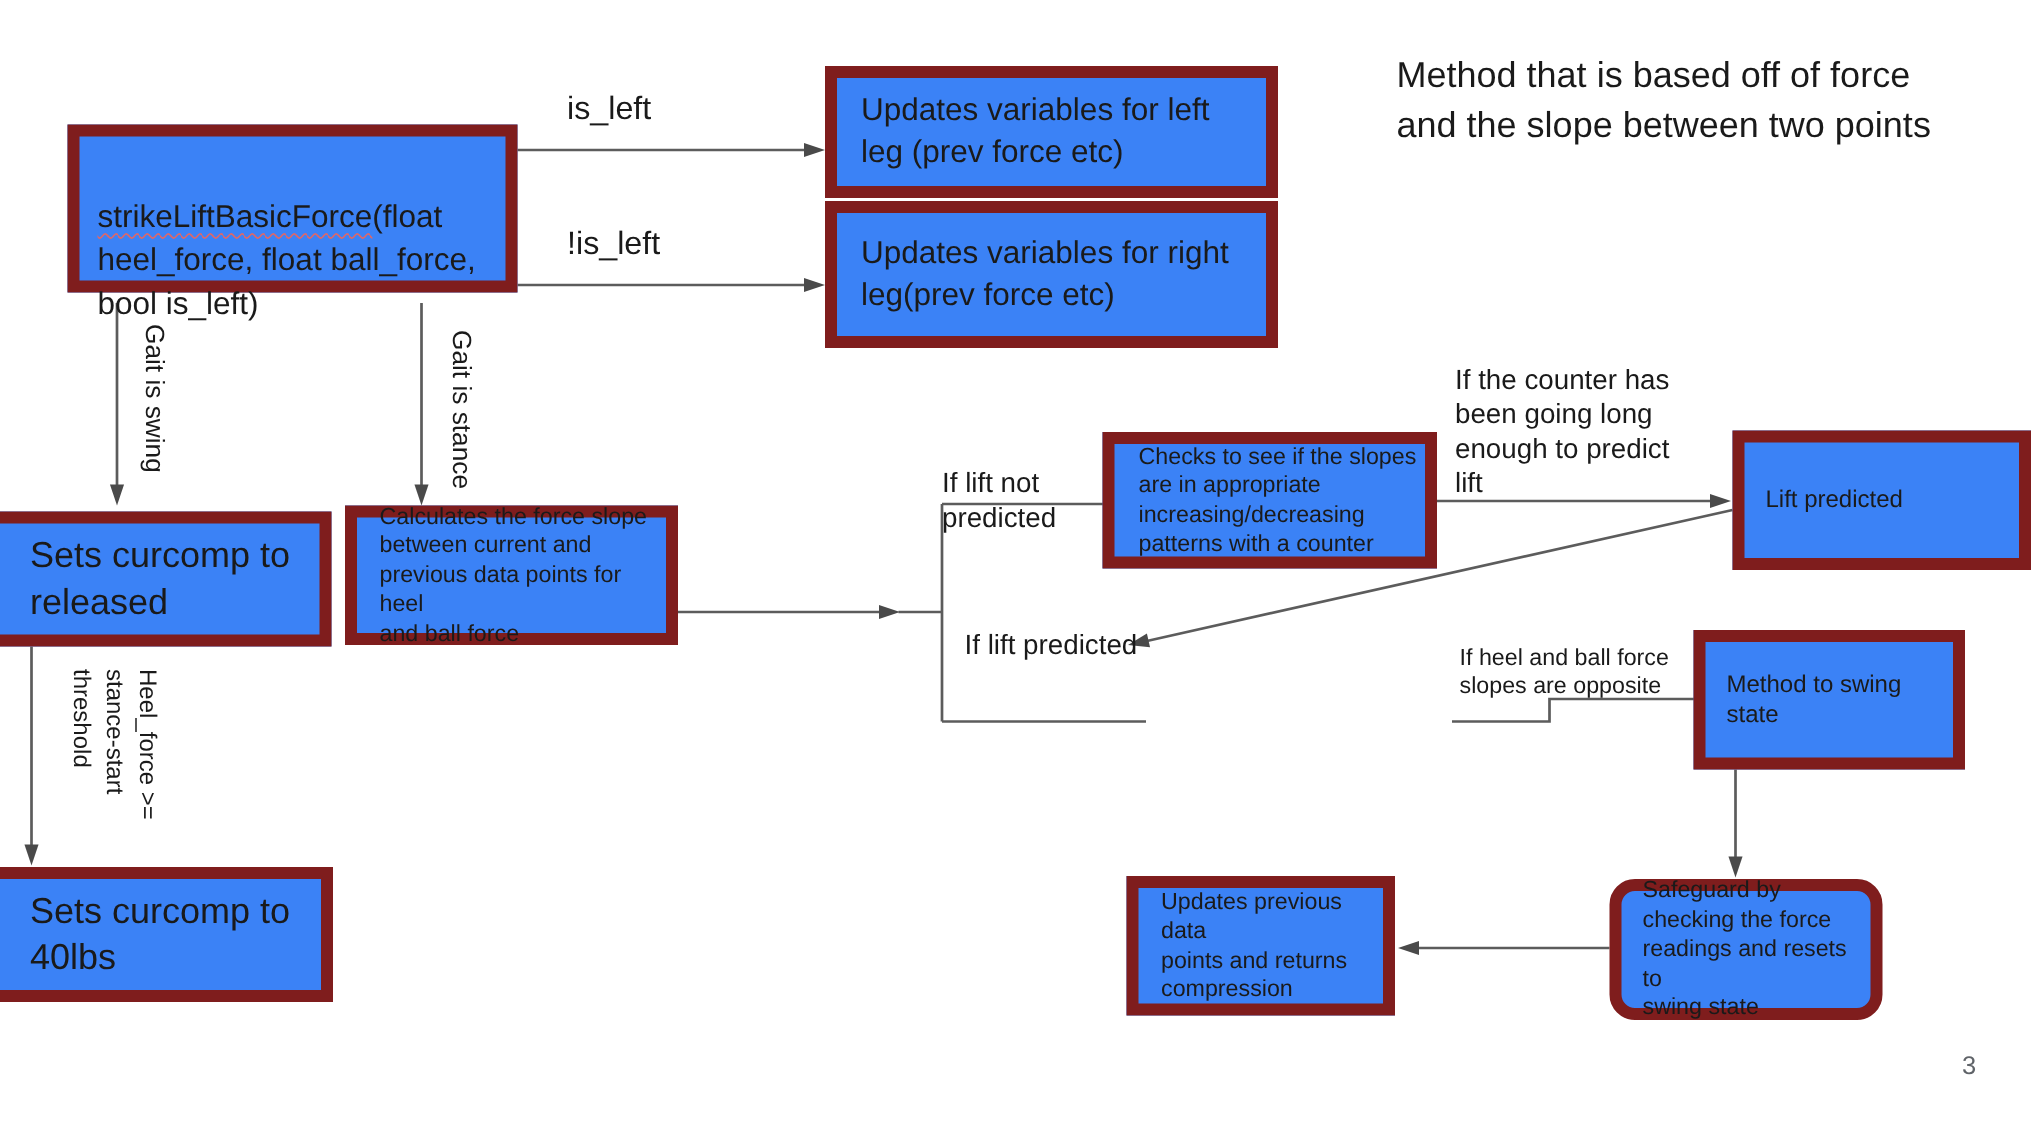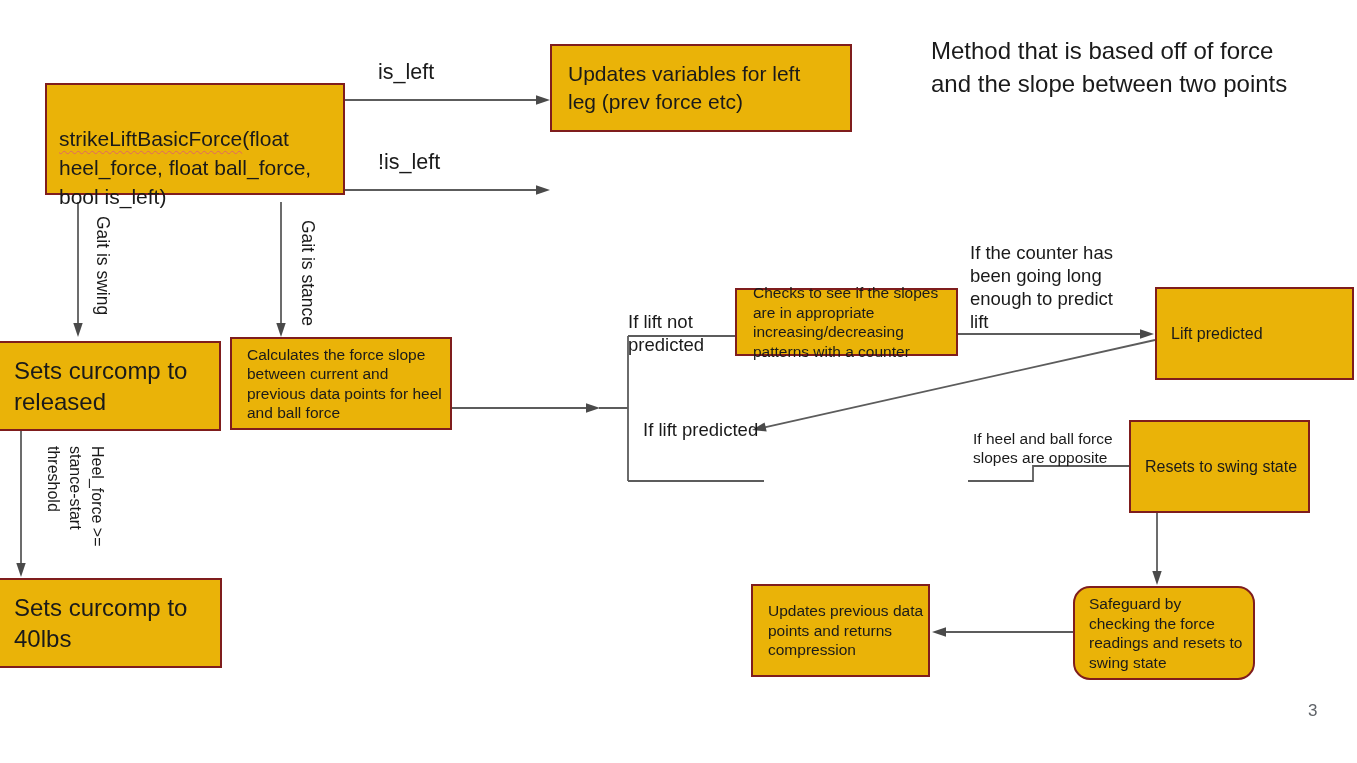--- a/index.html
+++ b/index.html
@@ -3,21 +3,21 @@
 <meta charset="utf-8">
 <style>
   html,body { margin:0; padding:0; background:#ffffff; }
   #slide {
     position:relative; width:1357px; height:763px; overflow:hidden;
     background:#ffffff; font-family:"Liberation Sans", sans-serif; color:#1a1a1a;
   }
   #wires { position:absolute; left:0; top:0; width:1357px; height:763px; pointer-events:none; }
   .box {
     position:absolute; box-sizing:border-box;
-    background:#eab308; border:2px solid #7f1d1d;
+    background:#3b82f6; border:8px solid #7f1d1d;
     display:flex; align-items:center;
     white-space:pre-line; line-height:19.5px; font-size:15.5px;
   }
   .box-lg   { font-size:21px;  line-height:28px; }
   .box-xl   { font-size:24px;  line-height:31px; }
   .box-block{ display:block; }
   .lbl { position:absolute; white-space:pre-line; }
   .vlbl { position:absolute; transform-origin:0 0; transform:rotate(90deg); white-space:pre-line; }
   .squiggle {
     text-decoration: underline wavy #e06666;
@@ -66,38 +66,40 @@
 
   <div class="box box-lg box-block" style="left:45px; top:83px; width:300px; height:112px; padding:10px 12px; line-height:29px;">
     <span class="squiggle">strikeLiftBasicForce</span><span>(float
 heel_force, float ball_force,
 bool is_left)</span>
   </div>
 
   <div class="box box-lg" style="left:550px; top:44px; width:302px; height:88px; padding-left:16px;">Updates variables for left
 leg (prev force etc)</div>
 
+  <div class="box box-lg" style="left:550px; top:134px; width:302px; height:98px; padding-left:16px;">Updates variables for right
+leg(prev force etc)</div>
 
   <div class="box box-xl" style="left:-8px; top:341px; width:229px; height:90px; padding-left:20px;">Sets curcomp to
 released</div>
 
   <div class="box" style="left:230px; top:337px; width:222px; height:93px; padding-left:15px;">Calculates the force slope
 between current and
 previous data points for heel
 and ball force</div>
 
-  <div class="box" style="left:735px; top:288px; width:223px; height:68px; padding-left:16px;">Checks to see if the slopes
+  <div class="box" style="left:735px; top:288px; width:223px; height:91px; padding-left:16px;">Checks to see if the slopes
 are in appropriate
 increasing/decreasing
 patterns with a counter</div>
 
   <div class="box" style="left:1155px; top:287px; width:199px; height:93px; padding-left:14px; font-size:16px;">Lift predicted</div>
 
 
-  <div class="box" style="left:1129px; top:420px; width:181px; height:93px; padding-left:14px; font-size:16px;">Resets to swing state</div>
+  <div class="box" style="left:1129px; top:420px; width:181px; height:93px; padding-left:14px; font-size:16px;">Method to swing state</div>
 
   <div class="box box-xl" style="left:-8px; top:578px; width:230px; height:90px; padding-left:20px;">Sets curcomp to
 40lbs</div>
 
   <div class="box" style="left:751px; top:584px; width:179px; height:93px; padding-left:15px;">Updates previous data
 points and returns
 compression</div>
 
   <div class="box" style="left:1073px; top:586px; width:182px; height:94px; padding-left:14px;border-radius:17px;">Safeguard by
 checking the force

